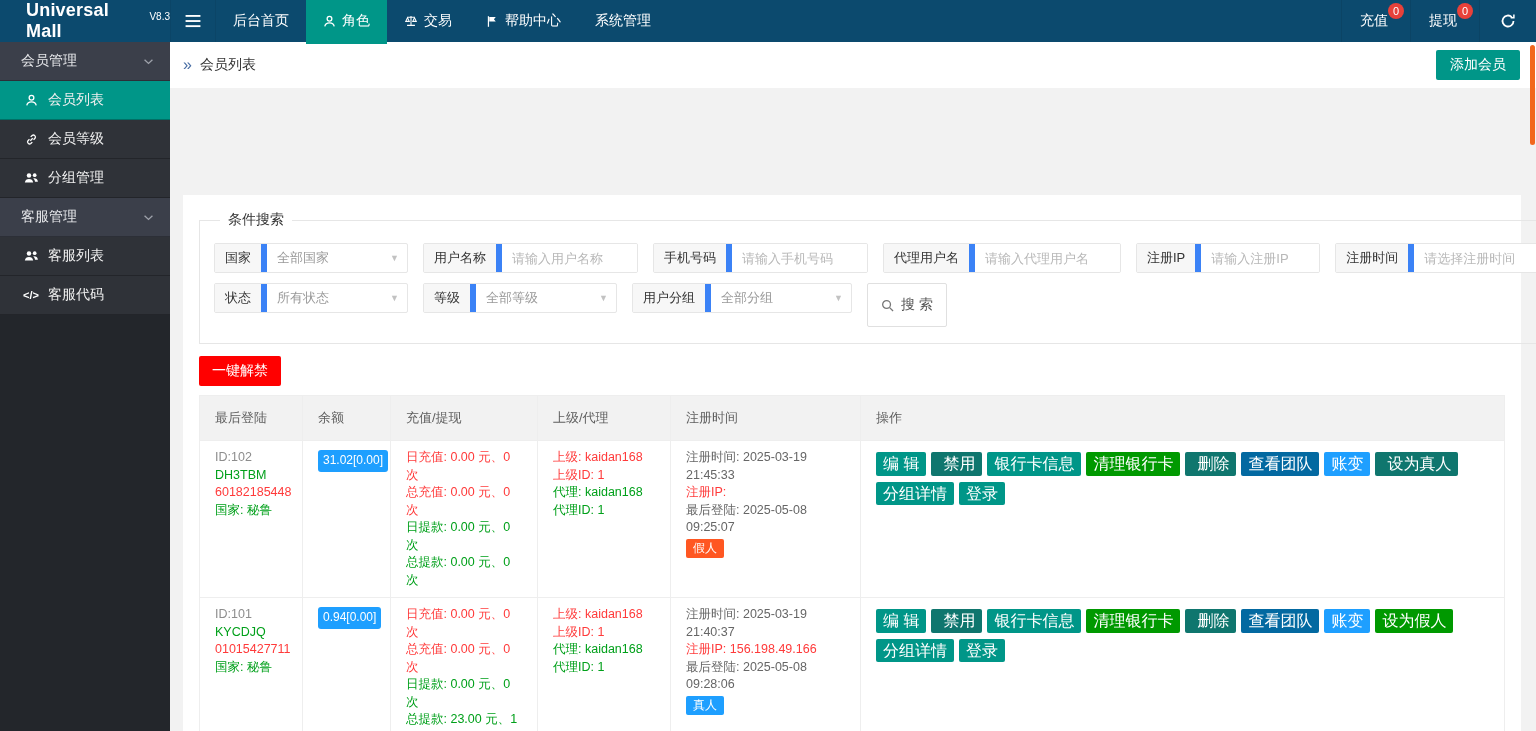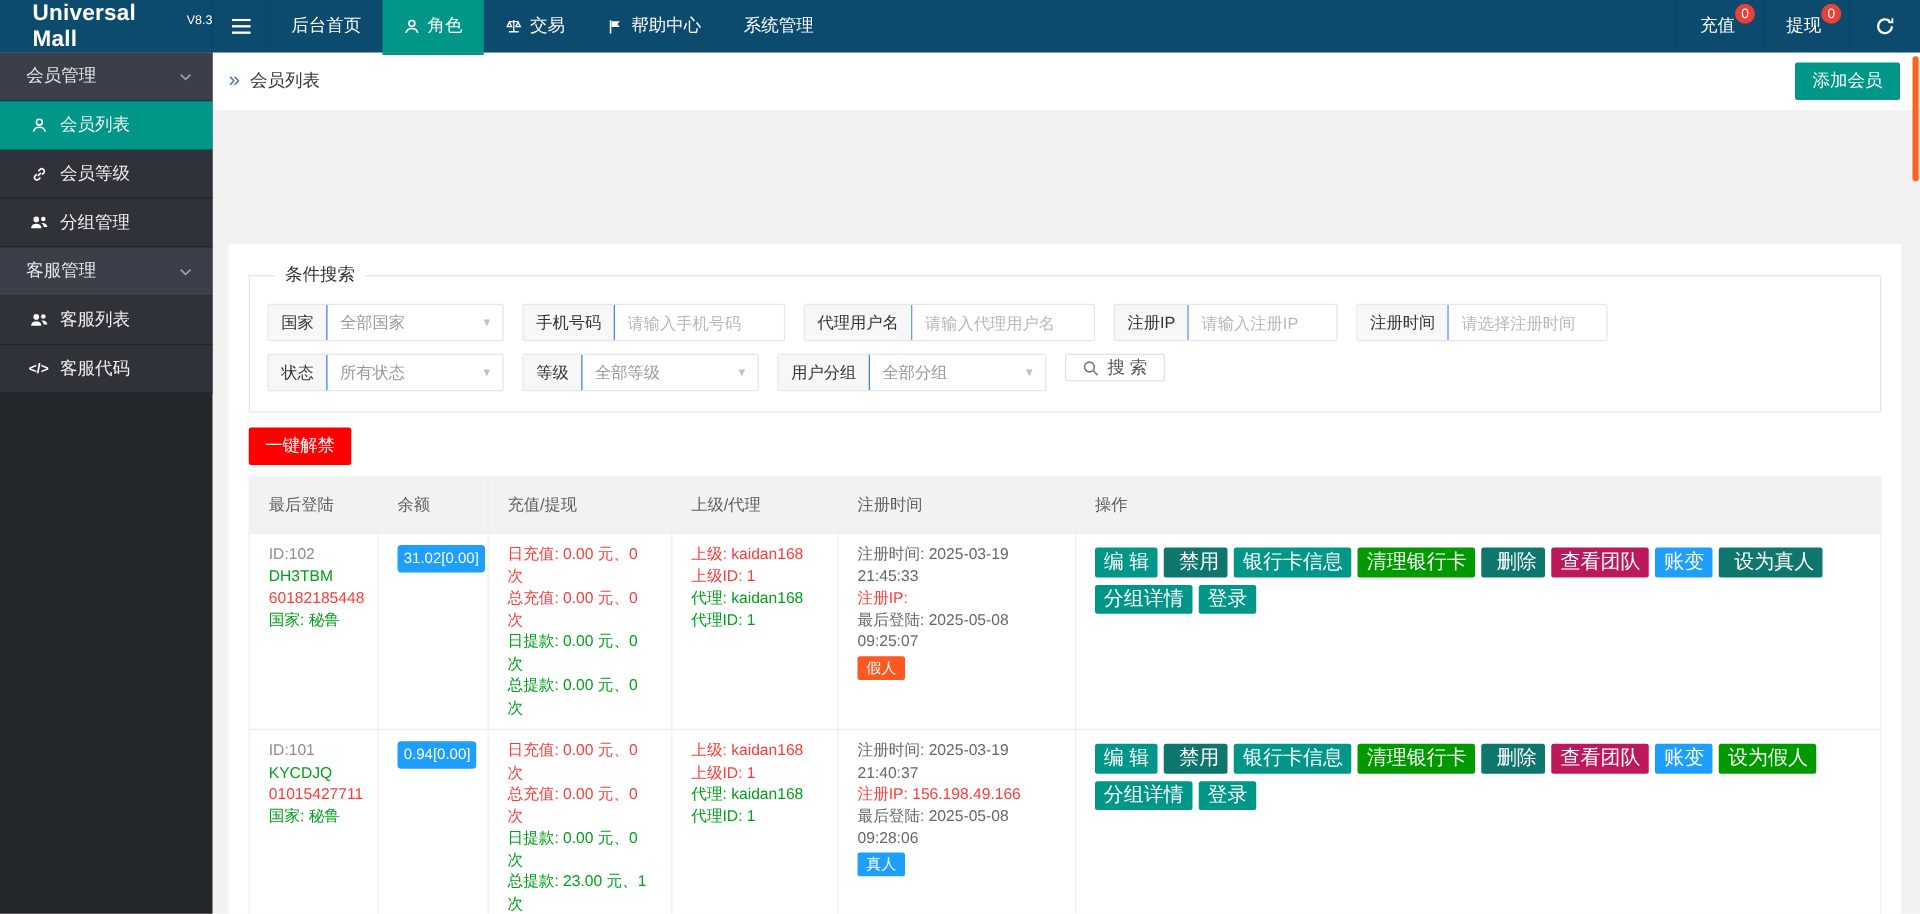--- a/index.html
+++ b/index.html
@@ -49,51 +49,51 @@
   .bc-spacer{ flex:1; }
   .add-btn{ background:#009688; color:#fff; border:none; height:30px; padding:0 14px;
     border-radius:2px; font-size:14px; cursor:pointer; font-family:inherit; }
   .card{ margin:107px 15px 0 13px; background:#fff; padding:16px; min-height:600px; }
   
   fieldset.search{ border:1px solid #e6e6e6; padding:4px 14px 16px 14px; }
   fieldset.search legend{ color:#333; font-size:14px; padding:0 8px; margin-left:6px; }
   .frow{ display:flex; gap:15px; margin-top:10px; flex-wrap:nowrap; }
   .fgroup{ display:flex; border:1px solid #e6e6e6; border-radius:2px; height:30px; overflow:hidden; background:#fff; }
   .flabel{ display:flex; align-items:center; padding:0 10px; background:#f7f7f7; color:#333;
-    border-right:1px solid #3b82f6; font-size:13px; white-space:nowrap; }
+    border-right:6px solid #3b82f6; font-size:13px; white-space:nowrap; }
   .fselect{ display:flex; align-items:center; justify-content:space-between; width:140px;
     padding:0 8px 0 10px; cursor:pointer; color:#999; font-size:13px; }
   .fcaret{ color:#c2c2c2; font-size:9px; }
   .finput{ border:none; outline:none; padding:0 10px; font-size:13px; color:#666; width:135px; font-family:inherit; }
   .finput::placeholder{ color:#b8b8b8; }
   .fgroup[data-fname="register-ip-field"] .finput{ width:118px; }
   .fgroup[data-fname="register-time-field"] .finput{ width:126px; }
   .fgroup[data-fname="agent-username-field"] .finput{ width:145px; }
-  .search-btn{ display:flex; align-items:center; gap:7px; height:22px; border:1px solid #e0e0e0;
+  .search-btn{ display:flex; align-items:center; gap:7px; height:44px; border:1px solid #e0e0e0;
     background:#fff; color:#555; padding:4px 13px; border-radius:2px; font-size:14px; cursor:pointer; font-family:inherit; }
   .search-btn svg{ color:#777; }
   
   .unban-btn{ margin-top:12px; background:#ff0000; color:#fff; border:none; height:30px;
     padding:0 13px; border-radius:2px; font-size:14px; cursor:pointer; font-family:inherit; }
   table.members{ width:100%; border-collapse:collapse; margin-top:9px; table-layout:fixed; }
   table.members th, table.members td{ border:1px solid #eeeeee; text-align:left; vertical-align:top; }
   table.members th{ background:#f2f2f2; color:#5e5e5e; font-weight:normal; font-size:13px; padding:13px 15px; }
   table.members td{ padding:8px 15px; font-size:12.5px; line-height:17.5px; color:#666; }
   .c1{width:103px}.c2{width:88px}.c3{width:147px}.c4{width:133px}.c5{width:190px}
   .acc-id{ color:#8d8d8d; }
   .t-green{ color:#00a01a; }
   .t-red{ color:#ff3a3a; }
   .balance-badge{ display:inline-block; background:#1e9fff; color:#fff; font-size:12px;
     padding:2px 5px; border-radius:3px; margin-top:1px; }
   .person-badge{ display:inline-block; color:#fff; font-size:12px; padding:1px 7px; border-radius:2px; margin-top:2px; }
   .pb-orange{ background:#ff5722; } .pb-blue{ background:#1e9fff; }
   .op-btn{ display:inline-block; color:#fff; font-size:16px; padding:3px 7px; border-radius:2px;
     margin:3px 5px 3px 0; cursor:pointer; white-space:nowrap; }
   .c-teal{ background:#009688; } .c-red{ background:#0f766e;padding-left:12px; } .c-green{ background:#009900; }
-  .c-orange{ background:#be185d; } .c-blue{ background:#1e9fff; }
+  .c-orange{ background:#0369a1; } .c-blue{ background:#1e9fff; }
   
   .scroll-thumb{ position:fixed; right:1px; top:45px; width:5px; height:100px; background:#f2671d; border-radius:3px; z-index:40; }
   svg{ display:block; }
 </style>
 </head>
 <body>
 
 <div class="topbar">
   <div class="brand">
     <span class="brand-name">Universal Mall</span>
@@ -246,20 +246,24 @@
     <fieldset class="search">
       <legend>条件搜索</legend>
       <div id="search-rows">
           <div class="frow">
             <div class="fgroup" data-fname="country-select">
               <span class="flabel">国家</span>
               <div class="fselect">
                 <span>全部国家</span>
                 <span class="fcaret">▼</span>
               </div>
+            </div>
+            <div class="fgroup" data-fname="username-field">
+              <span class="flabel">用户名称</span>
+              <input class="finput" placeholder="请输入用户名称" style="">
             </div>
             <div class="fgroup" data-fname="phone-field">
               <span class="flabel">手机号码</span>
               <input class="finput" placeholder="请输入手机号码" style="">
             </div>
             <div class="fgroup" data-fname="agent-username-field">
               <span class="flabel">代理用户名</span>
               <input class="finput" placeholder="请输入代理用户名" style="">
             </div>
             <div class="fgroup" data-fname="register-ip-field">

